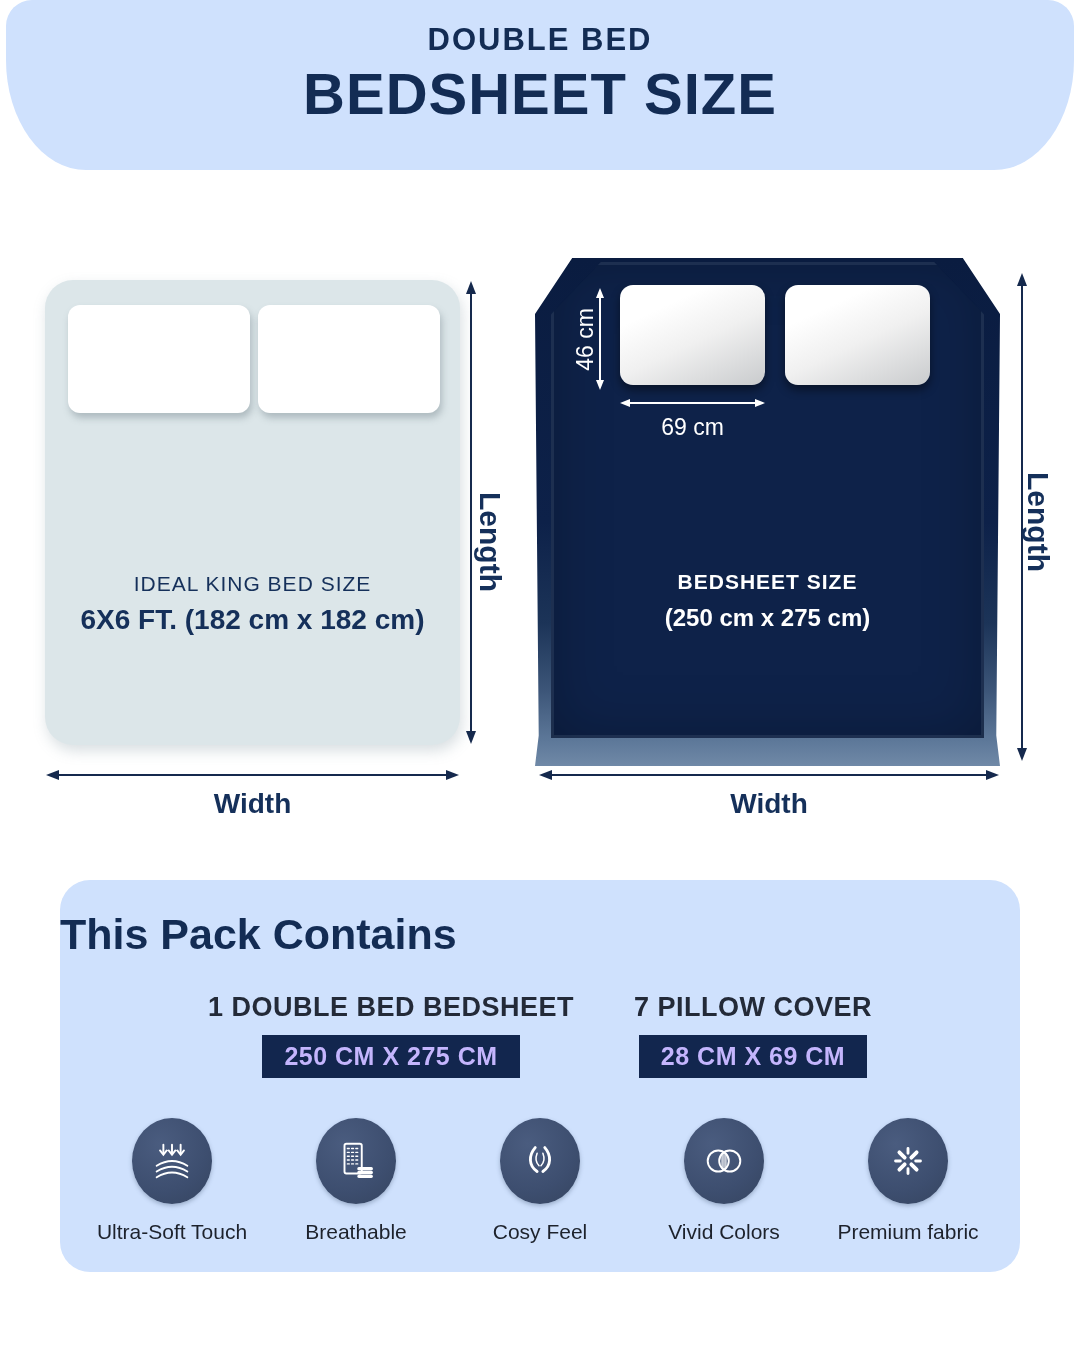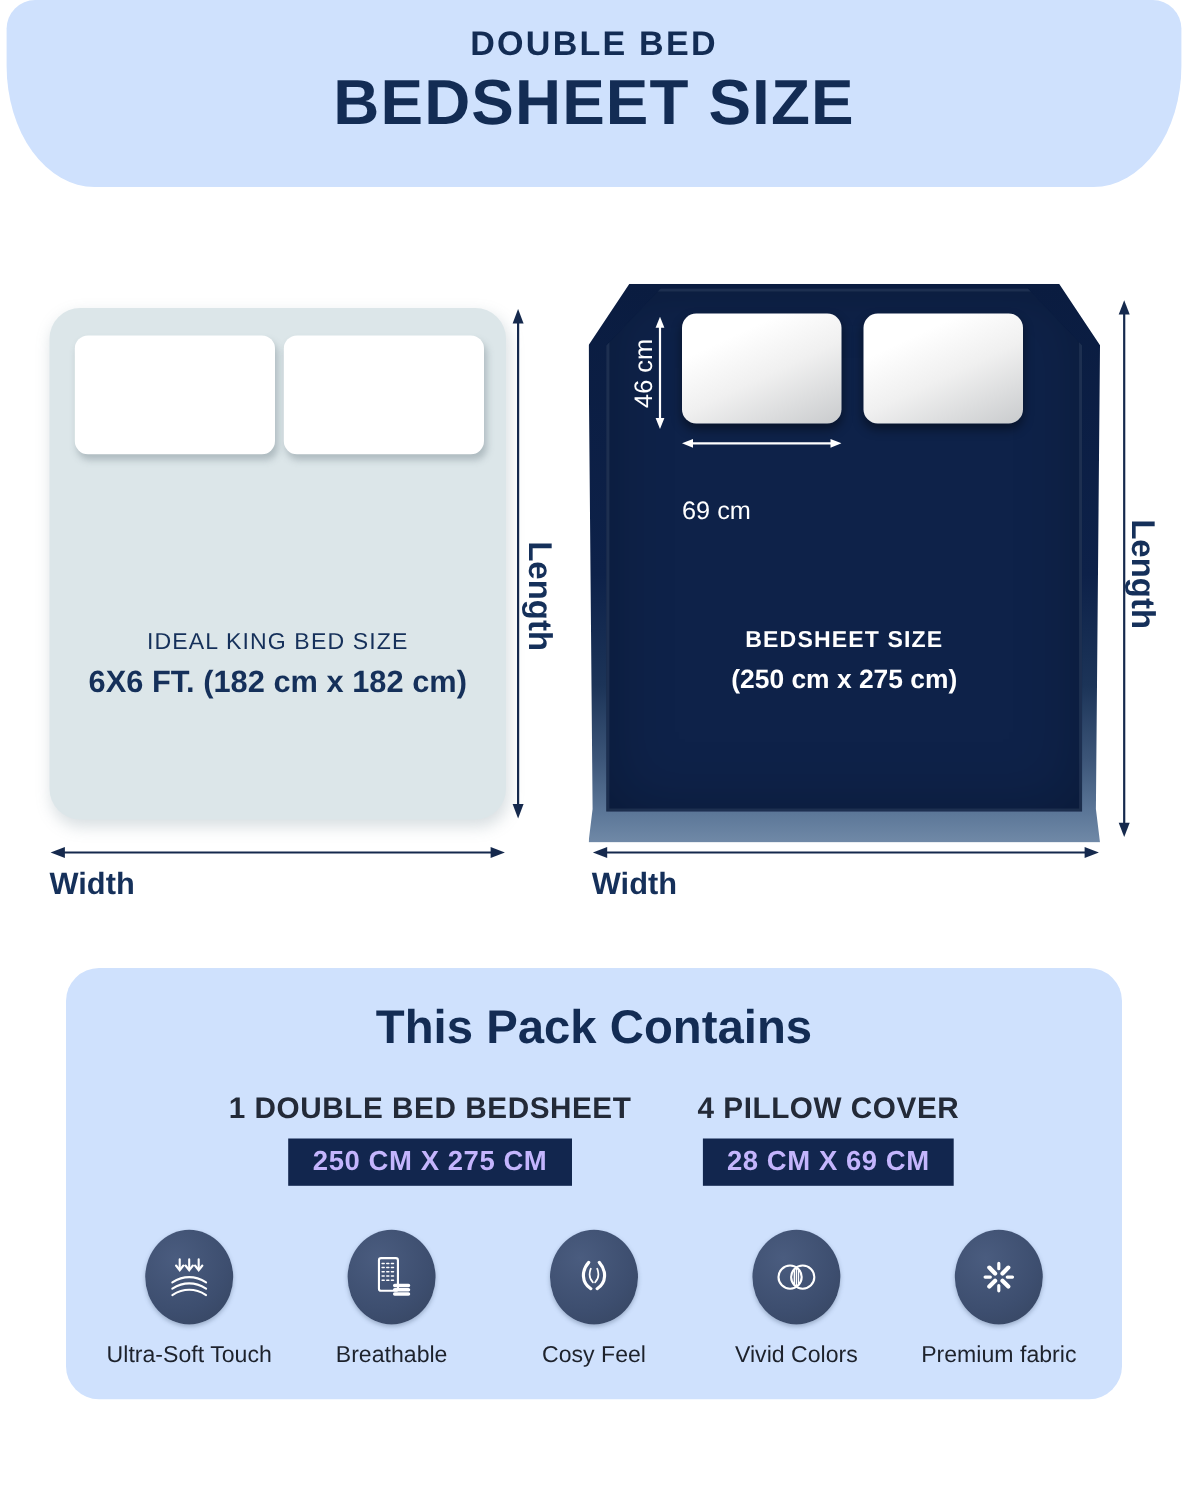--- a/index.html
+++ b/index.html
@@ -57,31 +57,31 @@
   .sheet-caption{position:absolute;left:0;top:312px;width:100%;text-align:center;color:#ffffff;}
   .sheet-caption .l1{font-size:21px;font-weight:700;letter-spacing:1px;}
   .sheet-caption .l2{margin-top:10px;font-size:24px;font-weight:600;}
 
   
   .rot-cw{transform:rotate(90deg);transform-origin:center;}
   .rot-ccw{transform:rotate(-90deg);transform-origin:center;}
   .len-label{
     position:absolute;width:120px;text-align:center;font-size:30px;font-weight:600;color:#15305a;
   }
-  .width-label{position:absolute;text-align:left;font-size:28px;font-weight:600;color:#15305a;}
+  .width-label{position:absolute;text-align:center;font-size:28px;font-weight:600;color:#15305a;}
   .pillow-dim{position:absolute;color:#ffffff;font-size:23px;font-weight:500;}
 
   .arrow{position:absolute;}
 
   
   .pack{
     position:absolute;left:60px;top:880px;width:960px;height:392px;
     background:#cfe1fd;border-radius:30px;
   }
-  .pack-title{margin-top:30px;text-align:center;font-size:43px;font-weight:800;color:#132c54;}
+  .pack-title{margin-top:30px;text-align:left;font-size:43px;font-weight:800;color:#132c54;}
   .pack-items{
     position:absolute;left:0;top:112px;width:100%;
     display:flex;justify-content:center;gap:60px;
   }
   .pack-item{text-align:center;}
   .pack-item .pi-label{font-size:27px;font-weight:600;color:#232a38;letter-spacing:.5px;}
   .pack-item .pi-badge{
     display:inline-block;margin-top:12px;background:#12264e;color:#c4b5fd;
     font-size:25px;font-weight:600;letter-spacing:.5px;padding:7px 22px;
   }
@@ -141,21 +141,21 @@
       <polygon points="7,0 3,10 11,10" fill="#ffffff"></polygon>
       <polygon points="7,102 3,92 11,92" fill="#ffffff"></polygon>
     </svg>
     <div class="pillow-dim rot-ccw" style="left:-5px;top:68px;width:110px;text-align:center;">46 cm</div>
 
     <svg class="arrow" style="left:85px;top:138px;" width="145" height="14">
       <line x1="8" y1="7" x2="137" y2="7" stroke="#ffffff" stroke-width="2"></line>
       <polygon points="0,7 10,3 10,11" fill="#ffffff"></polygon>
       <polygon points="145,7 135,3 135,11" fill="#ffffff"></polygon>
     </svg>
-    <div class="pillow-dim" style="left:85px;top:156px;width:145px;margin-top:37px;">69 cm</div>
+    <div class="pillow-dim" style="left:85px;top:156px;width:145px;text-align:center;">69 cm</div>
 
     <div class="sheet-caption">
       <div class="l1">BEDSHEET SIZE</div>
       <div class="l2">(250 cm x 275 cm)</div>
     </div>
   </div>
 
   <svg class="arrow" style="left:1013px;top:272px;" width="18" height="490">
     <line x1="9" y1="12" x2="9" y2="478" stroke="#15294d" stroke-width="2"></line>
     <polygon points="9,1 4,14 14,14" fill="#15294d"></polygon>
@@ -172,21 +172,21 @@
 
   <section class="pack">
     <div class="pack-title">This Pack Contains</div>
 
     <div class="pack-items">
       <div class="pack-item">
         <div class="pi-label">1 DOUBLE BED BEDSHEET</div>
         <div class="pi-badge">250 CM X 275 CM</div>
       </div>
       <div class="pack-item">
-        <div class="pi-label">4 PILLOW COVER</div>
+        <div class="pi-label">7 PILLOW COVER</div>
         <div class="pi-badge">28 CM X 69 CM</div>
       </div>
     </div>
 
     <div class="features">
 
       <div class="feature">
         <div class="circle">
           <svg width="46" height="46" viewBox="0 0 48 48" fill="none" stroke="#ffffff" stroke-width="2" stroke-linecap="round">
             <path d="M15 7v9M24 7v9M33 7v9"></path>

